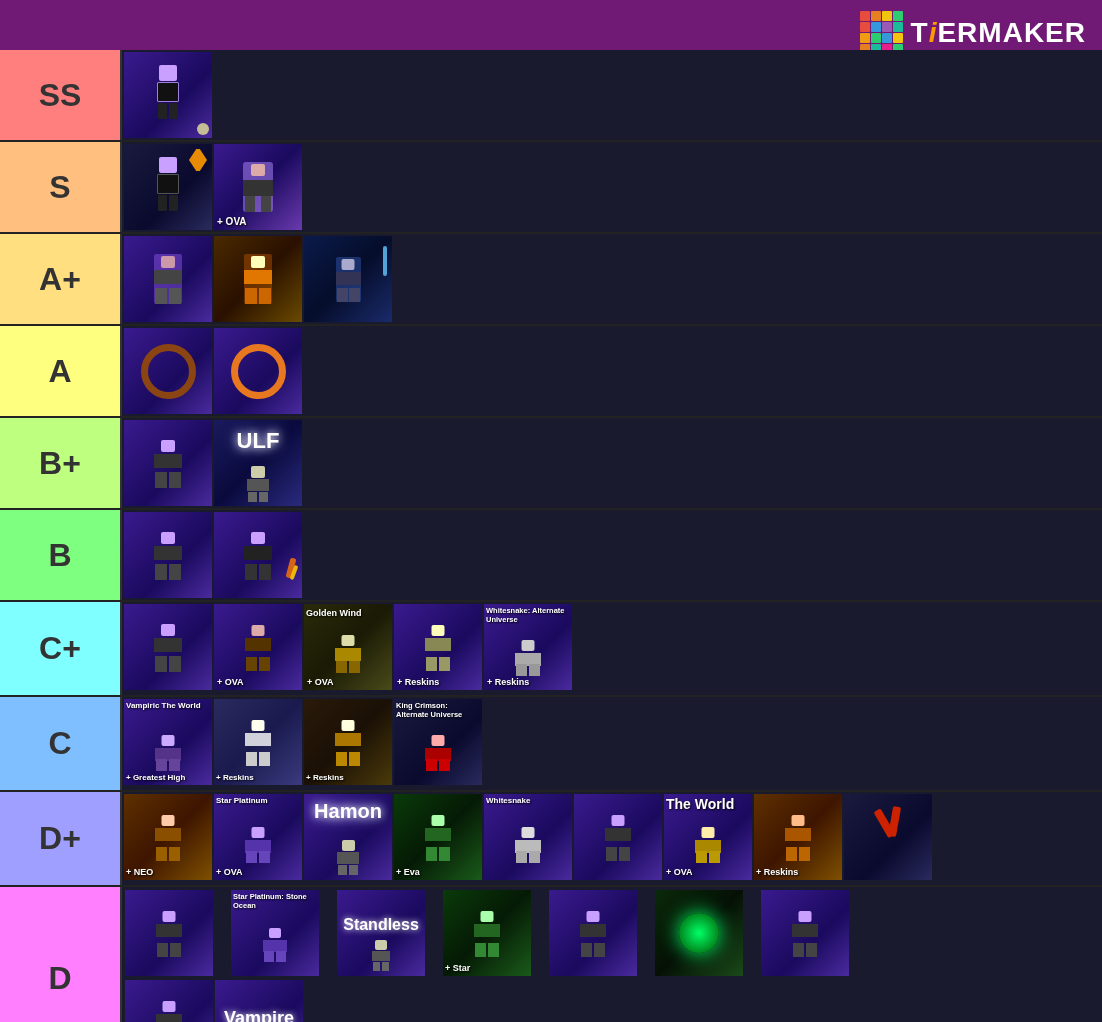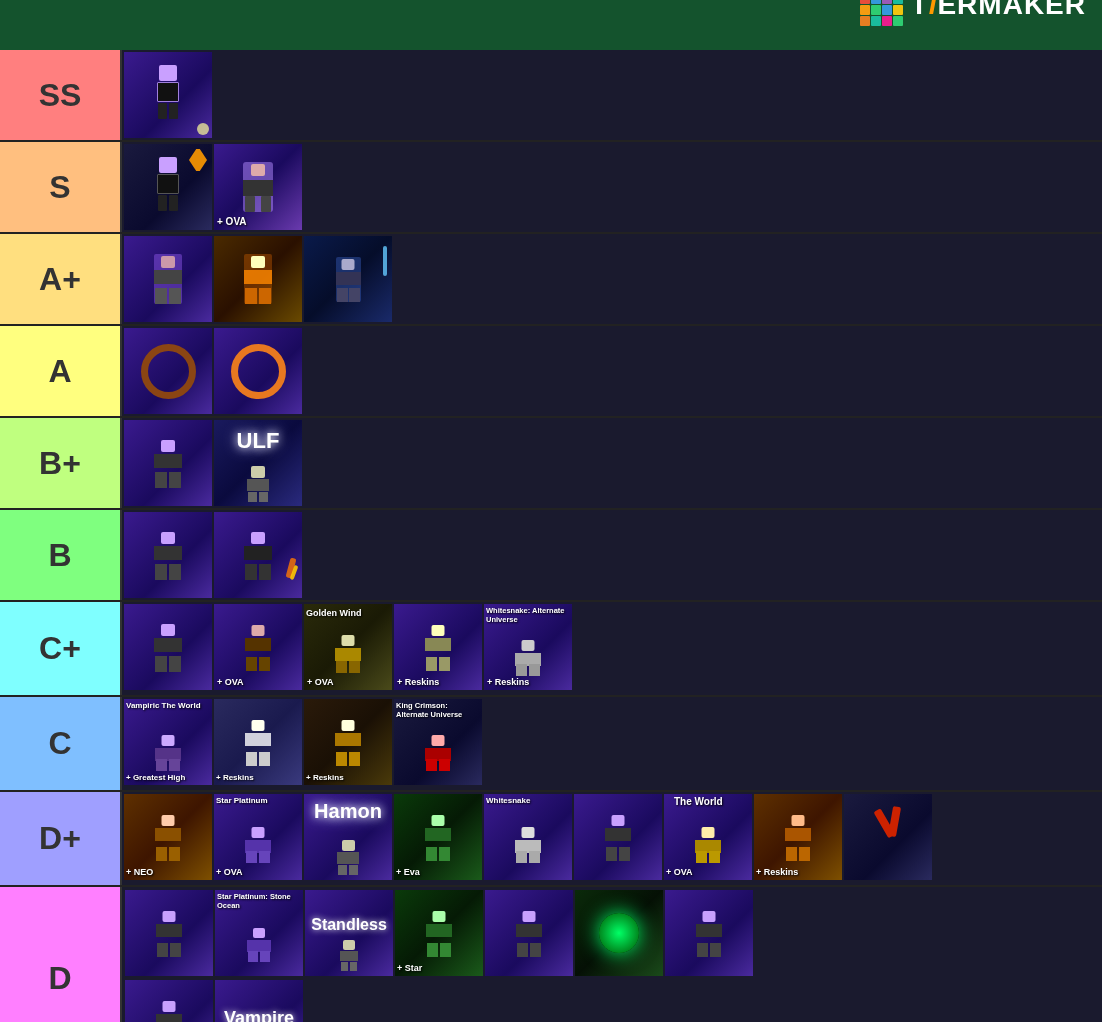--- a/index.html
+++ b/index.html
@@ -4,25 +4,25 @@
   <style>
     * { box-sizing: border-box; margin: 0; padding: 0; }
     body {
       background: #111;
       font-family: Arial, sans-serif;
       color: #fff;
       width: 1102px;
       min-height: 1022px;
     }
     .header {
-      background: #14532d;
+      background: #701a75;
       display: flex;
-      align-items: flex-end;
+      align-items: flex-start;
       justify-content: flex-end;
-      padding: 24px 16px;
+      padding: 11px 16px;
       height: 50px;
     }
     .tiermaker-logo {
       display: flex;
       align-items: center;
       gap: 8px;
     }
     .logo-grid {
       display: grid;
       grid-template-columns: repeat(4, 10px);
@@ -558,21 +558,21 @@
               <div style="position:absolute;top:2px;left:50%;transform:translateX(-50%);width:13px;height:11px;background:#c9a0ff;border-radius:2px;"></div>
               <div style="position:absolute;top:15px;width:100%;height:13px;background:#333;"></div>
               <div style="position:absolute;bottom:0;left:1px;width:11px;height:14px;background:#444;"></div>
               <div style="position:absolute;bottom:0;right:1px;width:11px;height:14px;background:#444;"></div>
             </div>
           </div>
         </div>
       </div>
       <div class="tier-item">
         <div class="char-bg char-purple" style="position:relative;">
-          <div style="position:absolute;top:2px;left:10px;right:2px;font-size:10px;font-weight:bold;color:#fff;text-shadow:1px 1px 2px #000;">The World</div>
+          <div style="position:absolute;top:2px;left:2px;right:2px;font-size:14px;font-weight:bold;color:#fff;text-shadow:1px 1px 2px #000;">The World</div>
           <div style="display:flex;align-items:center;justify-content:center;height:100%;margin-top:14px;">
             <div style="width:26px;height:38px;position:relative;">
               <div style="position:absolute;top:2px;left:50%;transform:translateX(-50%);width:13px;height:11px;background:#ffeeaa;border-radius:2px;"></div>
               <div style="position:absolute;top:15px;width:100%;height:13px;background:#aa8800;"></div>
               <div style="position:absolute;bottom:0;left:1px;width:11px;height:12px;background:#bb9900;"></div>
               <div style="position:absolute;bottom:0;right:1px;width:11px;height:12px;background:#bb9900;"></div>
             </div>
           </div>
           <div style="position:absolute;bottom:3px;left:2px;font-size:9px;font-weight:bold;color:#fff;text-shadow:1px 1px 2px #000;">+ OVA</div>
         </div>
@@ -600,21 +600,21 @@
           </div>
         </div>
       </div>
     </div>
   </div>
 
   <div class="tier-row row-d" style="flex-wrap:wrap;align-items:flex-start;">
     <div class="tier-label tier-d" style="align-self:stretch;">D</div>
     <div class="tier-content" style="flex-direction:column;">
 
-      <div style="display:flex;flex-wrap:wrap;gap:2px;padding:1px;">
+      <div style="display:flex;flex-wrap:wrap;gap:18px;padding:1px;">
         <div class="tier-item">
           <div class="char-bg char-purple">
             <div style="display:flex;align-items:center;justify-content:center;height:100%;">
               <div style="width:26px;height:48px;position:relative;">
                 <div style="position:absolute;top:2px;left:50%;transform:translateX(-50%);width:13px;height:11px;background:#c9a0ff;border-radius:2px;"></div>
                 <div style="position:absolute;top:15px;width:100%;height:13px;background:#333;"></div>
                 <div style="position:absolute;bottom:0;left:1px;width:11px;height:14px;background:#444;"></div>
                 <div style="position:absolute;bottom:0;right:1px;width:11px;height:14px;background:#444;"></div>
               </div>
             </div>

